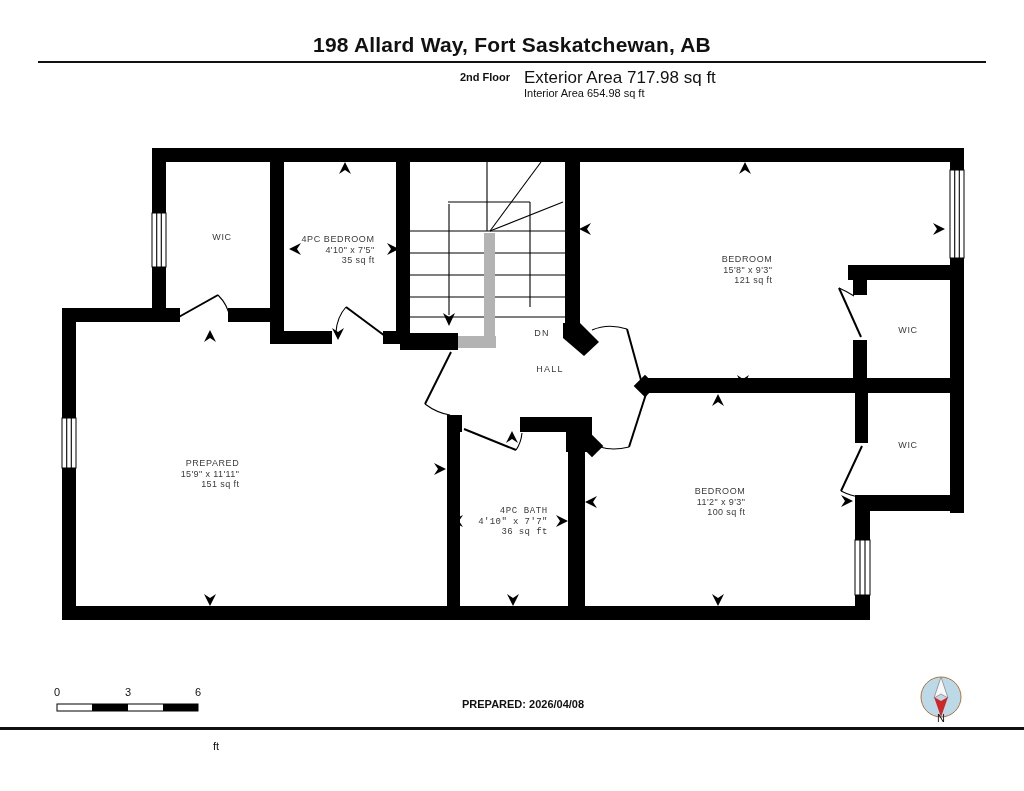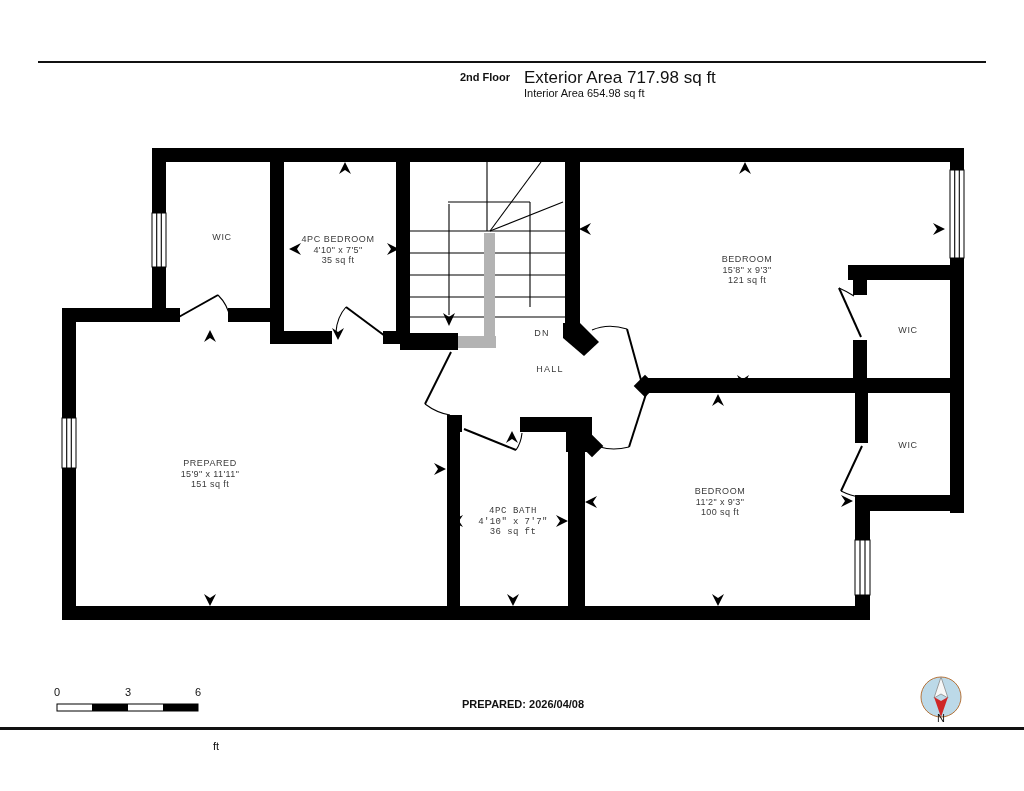--- a/index.html
+++ b/index.html
@@ -5,21 +5,21 @@
   * { margin:0; padding:0; box-sizing:border-box; }
   body { background:#ffffff; font-family:"Liberation Sans", sans-serif; }
   .page { position:relative; width:1024px; height:791px; background:#fff; overflow:hidden; }
   .abs { position:absolute; }
   .title { top:33px; left:0; width:1024px; text-align:center; font-size:21px; font-weight:bold; color:#111; letter-spacing:0.2px; }
   .rule-top { top:61px; left:38px; width:948px; height:2px; background:#111; }
   .floor-label { top:71px; left:360px; width:150px; text-align:right; font-size:11px; font-weight:bold; color:#111; }
   .area-line1 { top:68px; left:524px; font-size:17px; color:#111; }
   .area-line2 { top:87px; left:524px; font-size:11px; color:#111; }
   .plan-svg { top:0; left:0; }
-  .room-label { transform:translateX(-50%); text-align:center; font-size:9px; line-height:10.5px; color:#3a3a3a; letter-spacing:0.4px; white-space:nowrap; }
+  .room-label { transform:translateX(-50%); text-align:right; font-size:9px; line-height:10.5px; color:#3a3a3a; letter-spacing:0.4px; white-space:nowrap; }
   .room-label .rname { letter-spacing:0.6px; }
   .tag { transform:translateX(-50%); font-size:9px; color:#3a3a3a; letter-spacing:1.2px; white-space:nowrap;margin-left:11px; }
   .scale-num { transform:translateX(-50%); font-size:11px; color:#111; }
   .scale-ft { font-size:11px; color:#111; }
   .prepared { top:698px; left:462px; font-size:11px; font-weight:bold; color:#111; }
   .north { top:712px; left:941px; transform:translateX(-50%); font-size:11px; color:#111; }
   .rule-bottom { top:727px; left:0; width:1024px; height:3px; background:#111; }
   .disclaimer { top:733px; left:0; width:1024px; text-align:center; font-size:11px; color:#3c3c3c; }
   .wall { fill:#000; }
   .thin { stroke:#000; stroke-width:1.1; fill:none; }
@@ -27,20 +27,21 @@
   .arc { stroke:#000; stroke-width:1.1; fill:none; }
   .arrow { fill:#000; }
   .win { fill:#fff; stroke:#000; stroke-width:1; }
   .rail { fill:#b3b3b3; }
 </style>
 </head>
 <body>
 
 <div class="page">
 
+  <div class="abs title">198 Allard Way, Fort Saskatchewan, AB</div>
   <div class="abs rule-top"></div>
   <div class="abs floor-label">2nd Floor</div>
   <div class="abs area-line1">Exterior Area 717.98 sq ft</div>
   <div class="abs area-line2">Interior Area 654.98 sq ft</div>
 
   <svg class="abs plan-svg" width="1024" height="791" viewBox="0 0 1024 791">
 
     <g>
       <line class="thin" x1="410" y1="231" x2="565" y2="231"></line>
       <line class="thin" x1="410" y1="253" x2="565" y2="253"></line>

